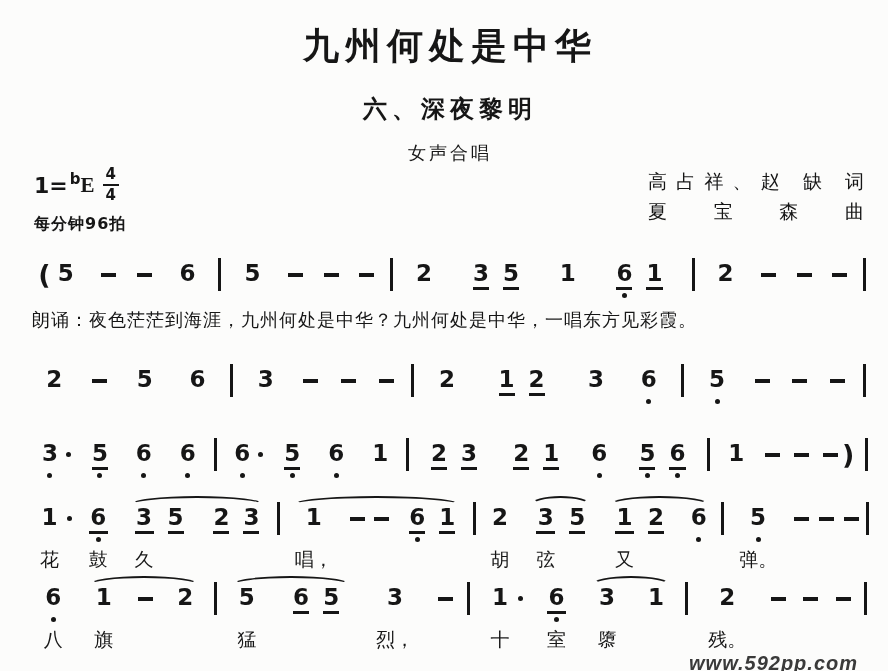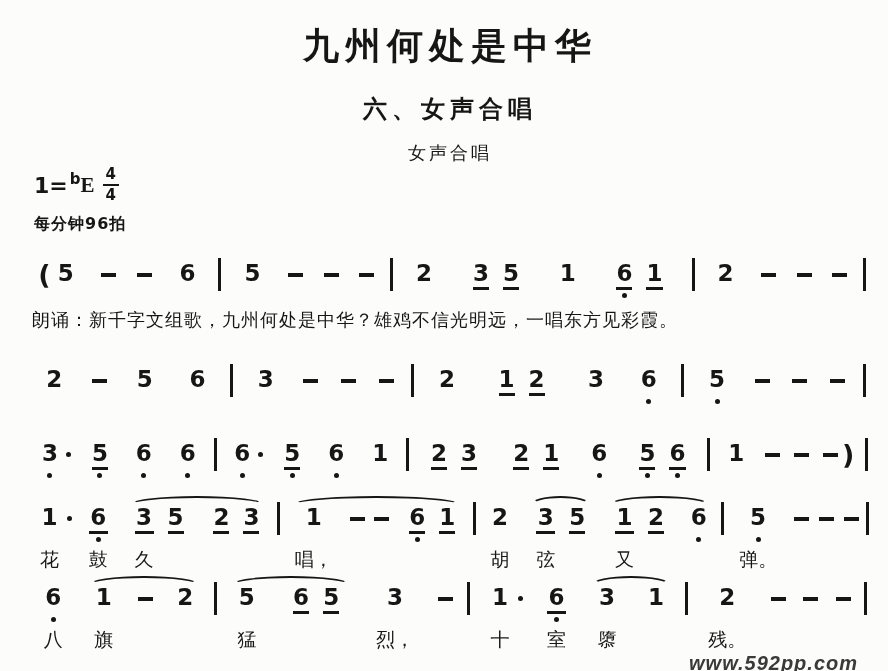--- a/index.html
+++ b/index.html
@@ -48,36 +48,40 @@
     border:2.5px solid transparent;border-top-color:var(--ink);border-radius:50%;
   }
   .mt1{margin-top:15px;} .mt3{margin-top:24px;} .mt4{margin-top:26px;} .mt5{margin-top:16px;} .mt6{margin-top:2px;}
   .watermark-row{text-align:right;padding-right:16px;margin-top:0px;}
   .watermark{font-family:"Liberation Sans","DejaVu Sans",sans-serif;font-weight:bold;font-style:italic;font-size:20px;color:#3a3a3a;letter-spacing:1px;}
 </style>
 </head>
 <body>
 
 <div class="center page-title">九州何处是中华</div>
-<div class="center page-subtitle">六、女声合唱</div>
+<div class="center page-subtitle">六、深夜黎明</div>
 <div class="center ensemble">女声合唱</div>
 
 <div class="meta-row">
   <div class="keyblock">
     <div class="keysig">
       <span>1=</span>
         <span class="flat">b</span>
         <span class="tonic">E</span>
       <span class="frac">
         <span class="top">4</span>
         <span class="bot">4</span>
       </span>
     </div>
     <div class="tempo">每分钟96拍</div>
   </div>
+  <div class="credits">
+    <div class="credit-line">高占祥、赵 缺 词</div>
+    <div class="credit-line">夏 宝 森 曲</div>
+  </div>
 </div>
 
 <div class="mt1">
     <span class="score-line">
       <span class="cell notecell" style="flex-grow: 1;">
         <span class="paren">(</span>
         <span class="mini">
           <span class="num">5</span>
           <span class="ubar"></span>
           <span class="ldot"></span>
@@ -173,21 +177,21 @@
         <span class="dashg"></span>
       </span>
       <span class="cell dashcell" style="flex-grow: 1;">
         <span class="dashg"></span>
       </span>
       <span class="cell barcell" style="flex-grow: 0.55;">
         <span class="barline"></span>
       </span>
     </span>
   </div>
-<div class="recitation">朗诵：新千字文组歌，九州何处是中华？雄鸡不信光明远，一唱东方见彩霞。</div>
+<div class="recitation">朗诵：夜色茫茫到海涯，九州何处是中华？九州何处是中华，一唱东方见彩霞。</div>
 <div class="mt3">
     <span class="score-line">
       <span class="cell notecell" style="flex-grow: 1;">
         <span class="mini">
           <span class="num">2</span>
           <span class="ubar"></span>
           <span class="ldot"></span>
         </span>
       </span>
       <span class="cell dashcell" style="flex-grow: 1;">

